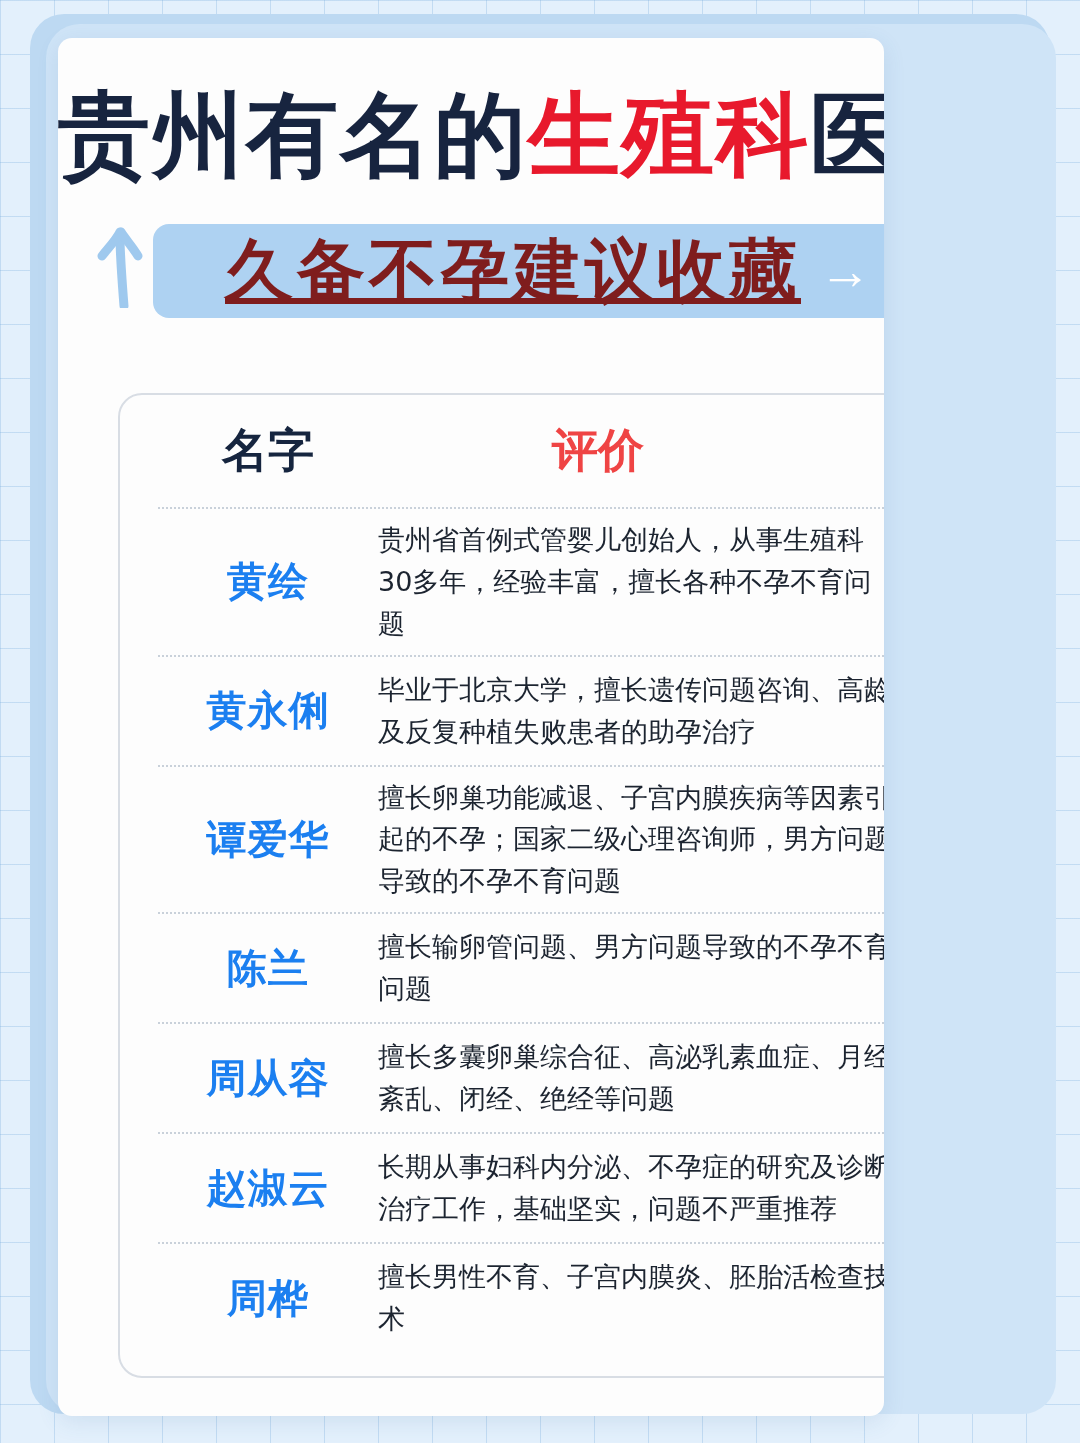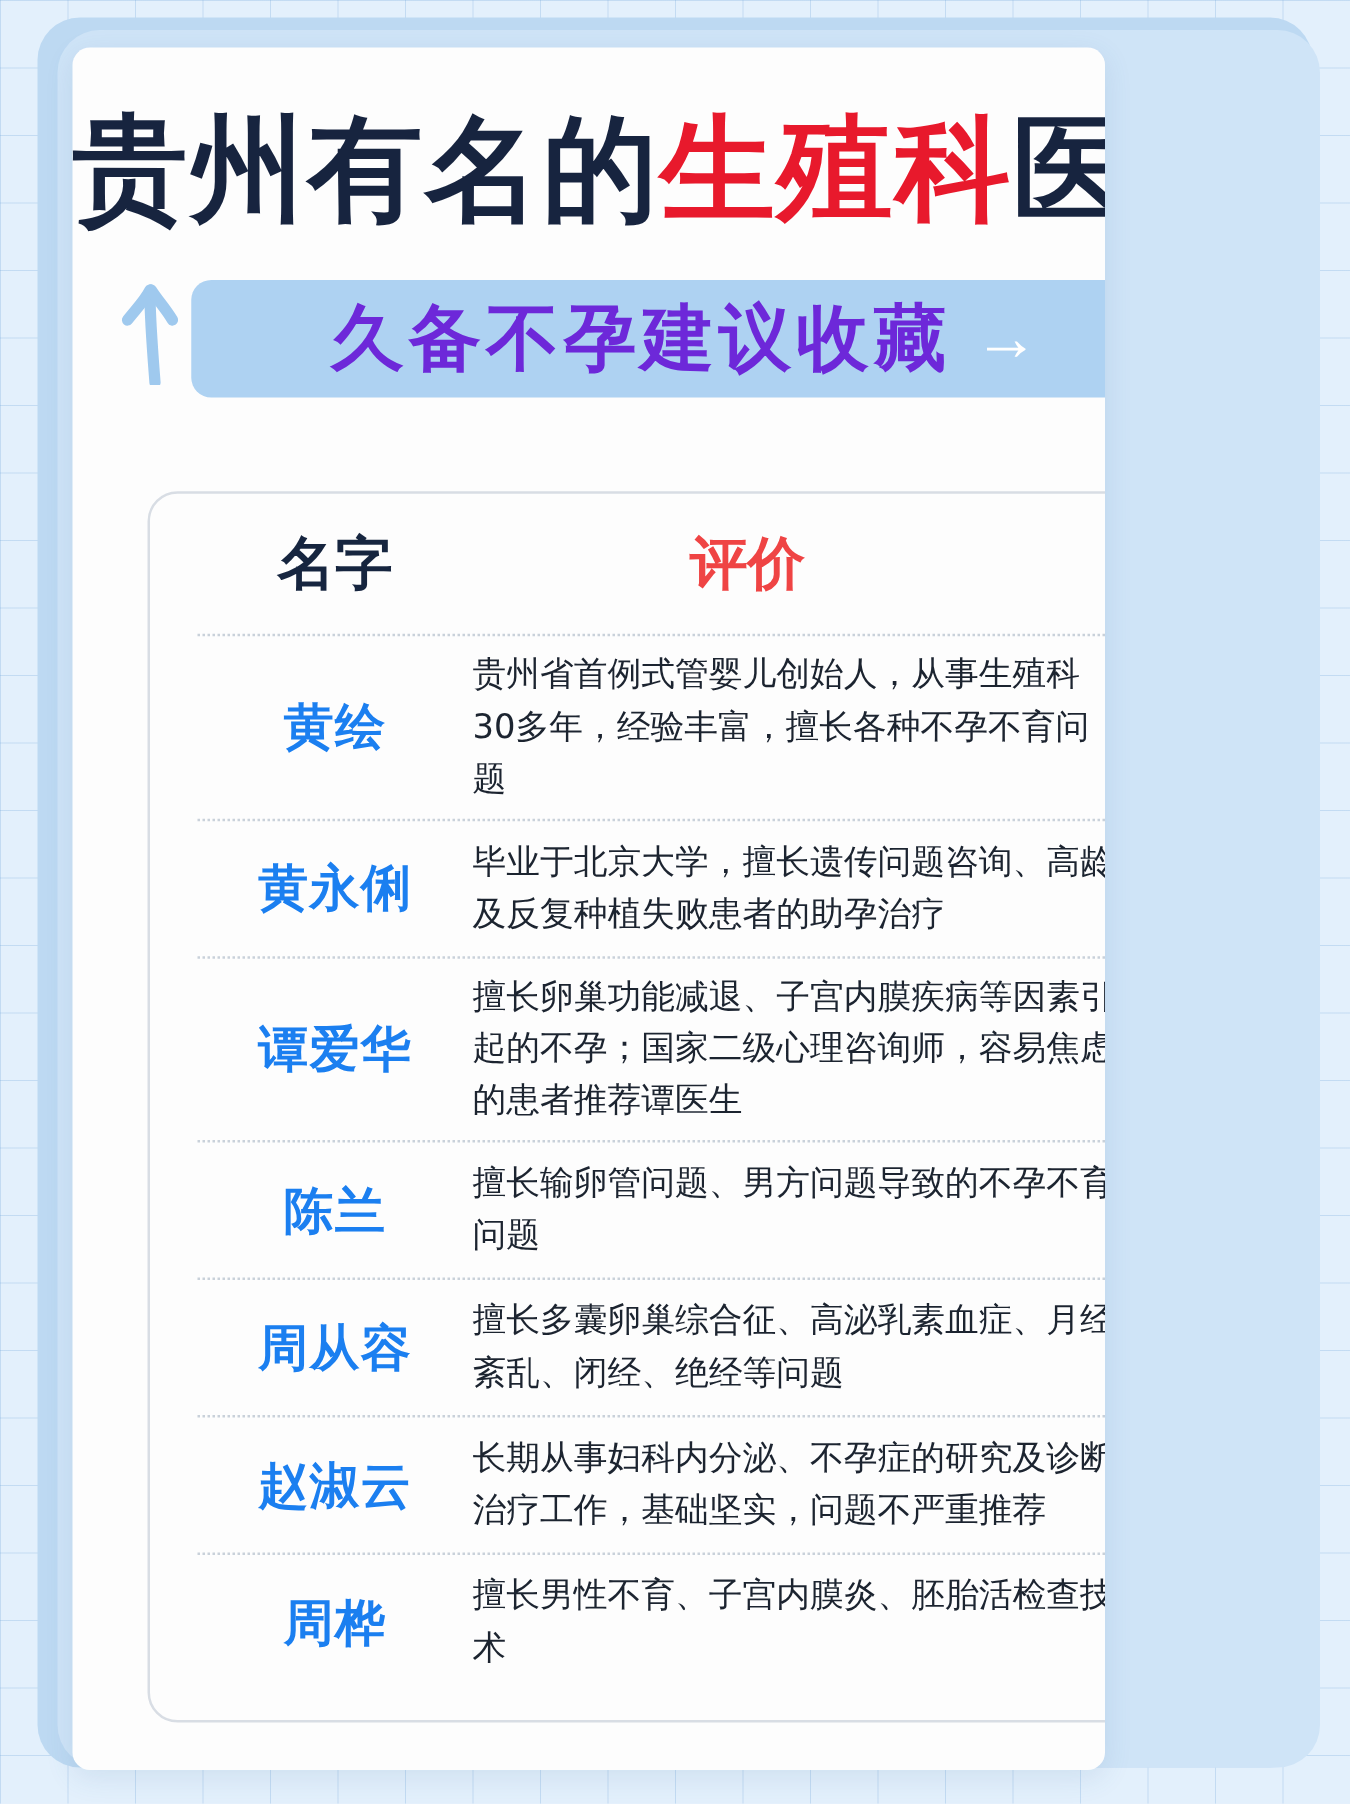--- a/index.html
+++ b/index.html
@@ -92,25 +92,26 @@
     width: 790px;
     height: 94px;
     background: #aed2f2;
     border-radius: 16px;
     display: flex;
     align-items: center;
     justify-content: center;
     gap: 18px;
   }
   .subbanner-text {
-    font-size: 58px;
-    font-weight: bold;
-    color: #6d28d9;
+    font-size: 68px;
+    font-weight: bold;
+    color: #7f1d1d;
     letter-spacing: 4px;
     font-family: "DejaVu Sans", "Liberation Sans", sans-serif;
+    text-decoration: underline;
   }
   .subbanner-arrow {
     font-size: 52px;
     color: #ffffff;
     font-weight: bold;
     line-height: 1;
   }
 
   
   .table {
@@ -204,21 +205,21 @@
     <div class="row">
       <div class="cell-name">黄绘</div>
       <div class="cell-eval">贵州省首例式管婴儿创始人，从事生殖科30多年，经验丰富，擅长各种不孕不育问题</div>
     </div>
     <div class="row">
       <div class="cell-name">黄永俐</div>
       <div class="cell-eval">毕业于北京大学，擅长遗传问题咨询、高龄及反复种植失败患者的助孕治疗</div>
     </div>
     <div class="row">
       <div class="cell-name">谭爱华</div>
-      <div class="cell-eval">擅长卵巢功能减退、子宫内膜疾病等因素引起的不孕；国家二级心理咨询师，容易焦虑的患者推荐谭医生</div>
+      <div class="cell-eval">擅长卵巢功能减退、子宫内膜疾病等因素引起的不孕；国家二级心理咨询师，男方问题导致的不孕不育问题</div>
     </div>
     <div class="row">
       <div class="cell-name">陈兰</div>
       <div class="cell-eval">擅长输卵管问题、男方问题导致的不孕不育问题</div>
     </div>
     <div class="row">
       <div class="cell-name">周从容</div>
       <div class="cell-eval">擅长多囊卵巢综合征、高泌乳素血症、月经紊乱、闭经、绝经等问题</div>
     </div>
     <div class="row">

